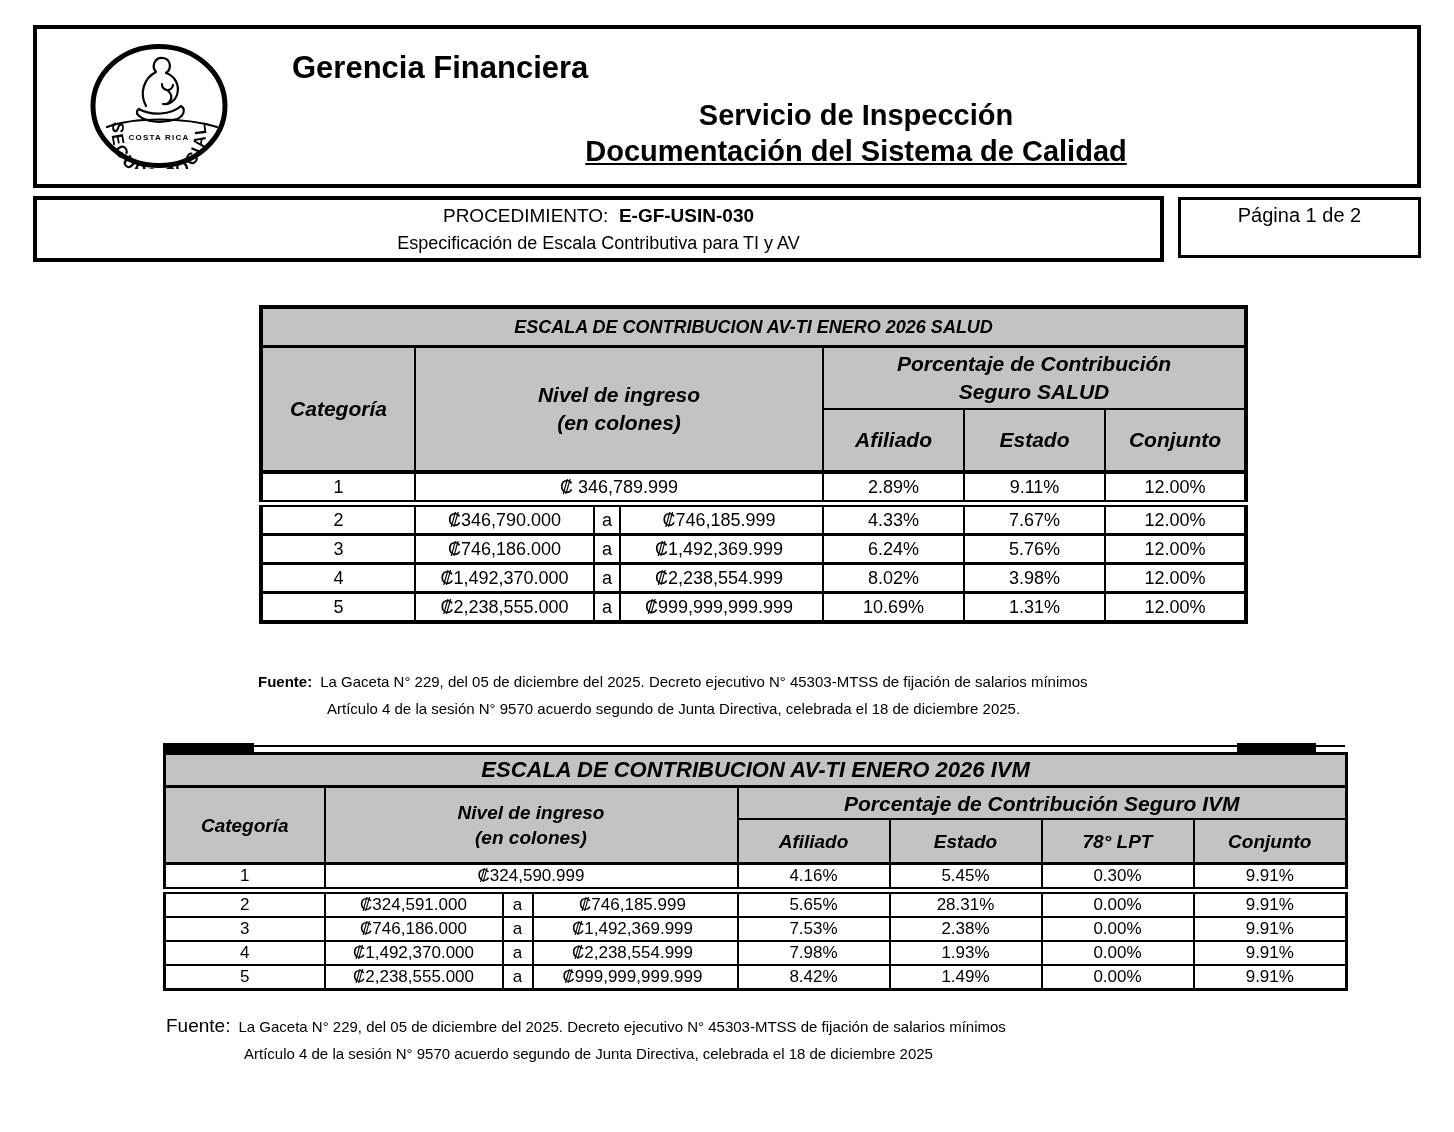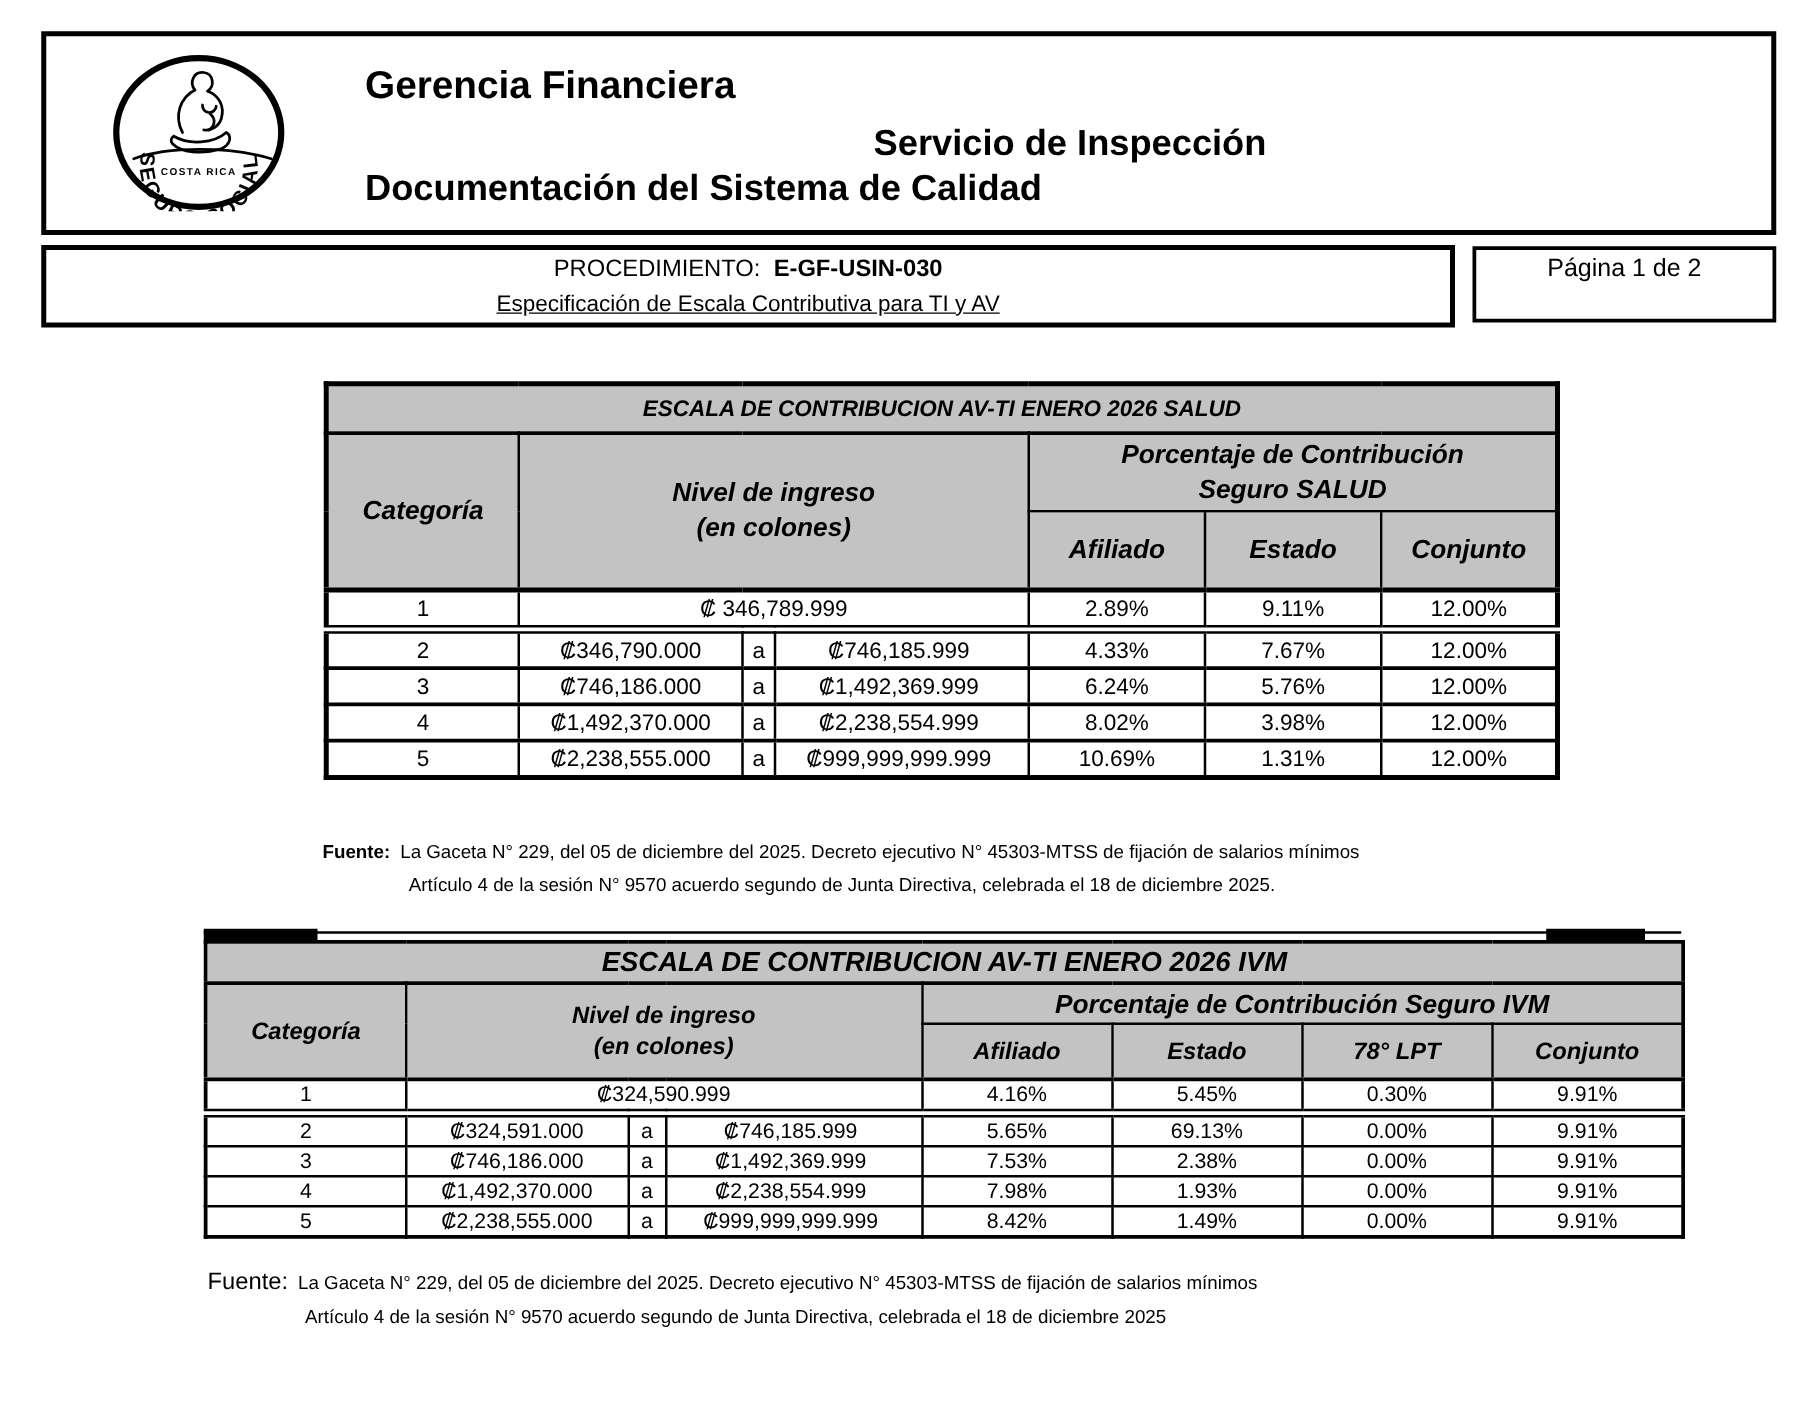--- a/index.html
+++ b/index.html
@@ -15,30 +15,30 @@
   
   .header-box {
     position: absolute; left: 33px; top: 25px;
     width: 1388px; height: 163px;
     border: 4px solid #000; box-sizing: border-box;
   }
   .logo-svg { position: absolute; left: 52px; top: 14px; }
   .hb-titles { position: absolute; left: 255px; width: 1128px; top: 0; height: 100%; }
   .hb-t1 { position: absolute; top: 21px;  width: 100%; font-size: 31px; font-weight: bold; }
   .hb-t2 { position: absolute; top: 70px;  width: 100%; text-align: center; font-size: 29px; font-weight: bold; }
-  .hb-t3 { position: absolute; top: 106px; width: 100%; font-size: 29px; font-weight: bold; }
+  .hb-t3 { position: absolute; top: 106px; width: 100%; text-align: center; font-size: 29px; font-weight: bold; text-decoration: underline; }
 
   .proc-box {
     position: absolute; left: 33px; top: 196px;
     width: 1131px; height: 66px;
     border: 4px solid #000; box-sizing: border-box;
   }
   .proc-l1 { position: absolute; top: 5px;  width: 100%; text-align: center; font-size: 19px; }
   .proc-l1 b { font-weight: bold; }
-  .proc-l2 { position: absolute; top: 33px; width: 100%; text-align: center; font-size: 18px; text-decoration: underline; }
+  .proc-l2 { position: absolute; top: 33px; width: 100%; text-align: center; font-size: 18px; }
 
   .page-box {
     position: absolute; left: 1178px; top: 197px;
     width: 243px; height: 61px;
     border: 3px solid #000; box-sizing: border-box;
   }
   .page-box .txt { position: absolute; top: 4px; width: 100%; text-align: center; font-size: 20px; }
 
   
   table.dtable {
@@ -264,21 +264,21 @@
       <td class="pct">5.45%</td>
       <td class="pct">0.30%</td>
       <td class="pct">9.91%</td>
     </tr>
     <tr class="dr">
       <td class="cat">2</td>
       <td class="money">₡324,591.000</td>
       <td class="acell">a</td>
       <td class="money to">₡746,185.999</td>
       <td class="pct">5.65%</td>
-      <td class="pct">69.13%</td>
+      <td class="pct">28.31%</td>
       <td class="pct">0.00%</td>
       <td class="pct">9.91%</td>
     </tr>
     <tr class="dr">
       <td class="cat">3</td>
       <td class="money">₡746,186.000</td>
       <td class="acell">a</td>
       <td class="money to">₡1,492,369.999</td>
       <td class="pct">7.53%</td>
       <td class="pct">2.38%</td>

